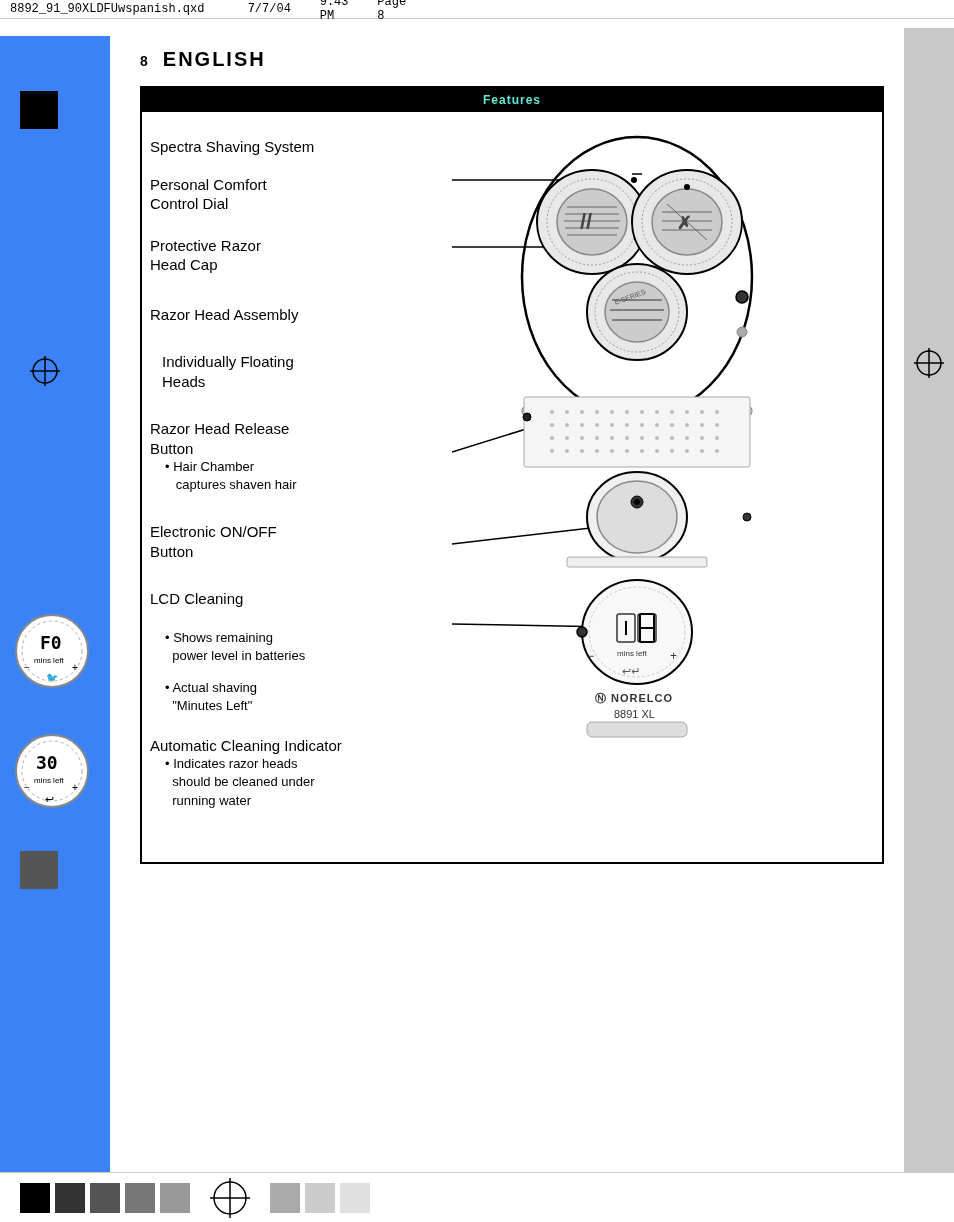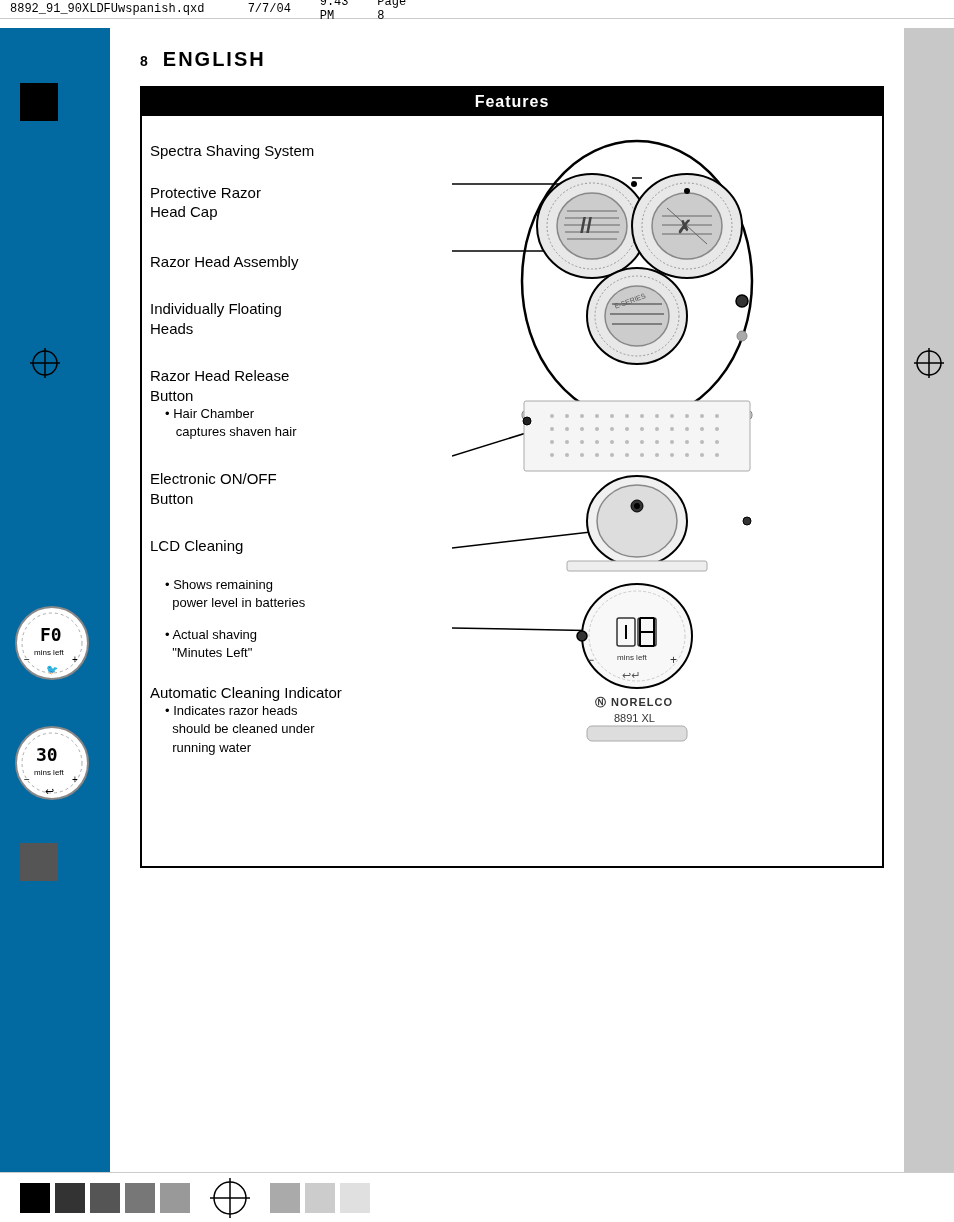--- a/index.html
+++ b/index.html
@@ -32,23 +32,23 @@
       position: absolute;
       top: 28px;
       left: 0; right: 0;
       bottom: 50px;
       background: #fff;
     }
 
     
     .left-margin {
       position: absolute;
-      left: 0; top: 0; bottom: 0;
+      left: 0; top: 8px; bottom: 0;
       width: 110px;
-      background: #0369a1;
+      background: #3b82f6;
     }
 
     
     .right-margin {
       position: absolute;
       right: 0; top: 0; bottom: 0;
       width: 50px;
       background: #c8c8c8;
     }
 
@@ -81,23 +81,23 @@
       text-align: center;
     }
 
     
     .features-container {
       border: 2px solid #000;
       position: relative;
     }
     .features-header {
       background: #000;
-      color: #ffffff;
+      color: #5eead4;
       text-align: center;
-      font-size: 16px;
+      font-size: 12px;
       font-weight: bold;
       padding: 5px 0;
       letter-spacing: 1px;
     }
 
     .features-body {
       display: flex;
       position: relative;
       min-height: 750px;
     }
@@ -251,30 +251,33 @@
       <div class="features-header">Features</div>
 
       <div class="features-body">
 
         <div class="features-text">
 
           <div class="feature-item" style="margin-top:10px;">
             <div class="feature-label">Spectra Shaving System</div>
           </div>
 
+          <div class="feature-item" style="margin-top:18px;">
+            <div class="feature-label">Personal Comfort<br>Control Dial</div>
+          </div>
 
           <div class="feature-item" style="margin-top:22px;">
             <div class="feature-label">Protective Razor<br>Head Cap</div>
           </div>
 
           <div class="feature-item" style="margin-top:30px;">
             <div class="feature-label">Razor Head Assembly</div>
           </div>
 
-          <div class="feature-item" style="margin-top:28px;">
+          <div class="feature-item" style="margin-top:28px;margin-left:12px;">
             <div class="feature-label">Individually Floating<br>Heads</div>
           </div>
 
           <div class="feature-item" style="margin-top:28px;">
             <div class="feature-label">Razor Head Release<br>Button</div>
             <div class="feature-sub bullet">Hair Chamber<br>&nbsp;&nbsp;&nbsp;captures shaven hair</div>
           </div>
 
           <div class="feature-item" style="margin-top:28px;">
             <div class="feature-label">Electronic ON/OFF<br>Button</div>

